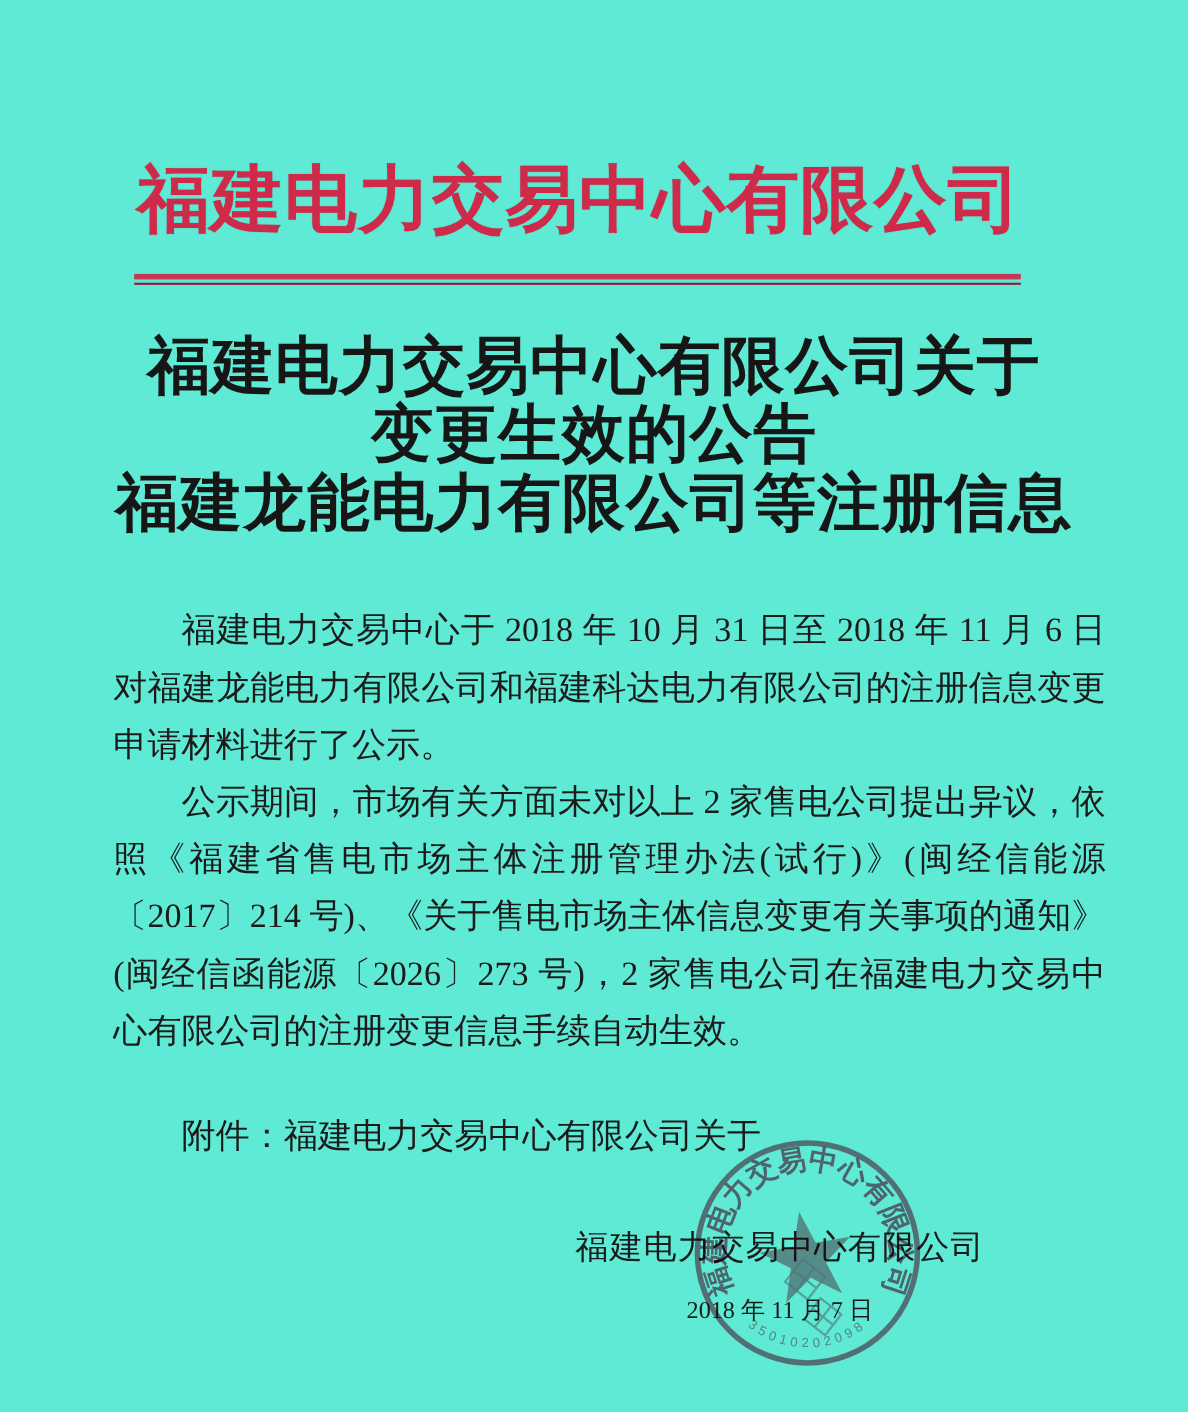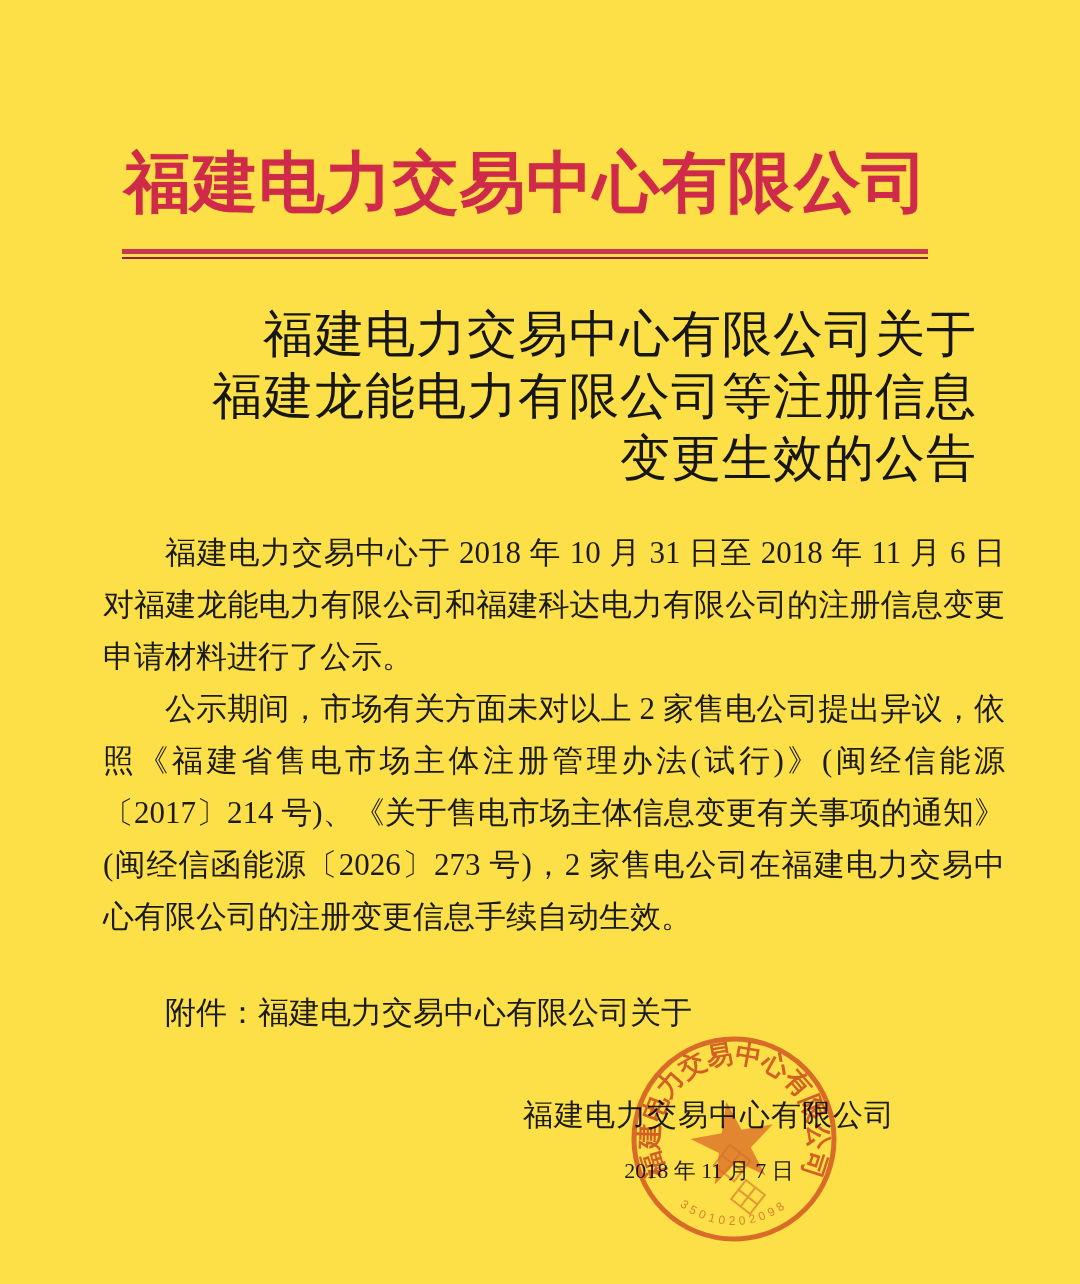--- a/index.html
+++ b/index.html
@@ -1,20 +1,20 @@
 <!DOCTYPE html>
 <html><head>
 <meta charset="utf-8">
 <style>
   html,body{margin:0;padding:0;background:#e9e9e9;}
   .page{
     position:relative;
     width:1080px;height:1284px;
     margin:0 auto;
-    background:#fde047;
+    background:#5eead4;
     overflow:hidden;
     font-family:"Liberation Serif","DejaVu Serif",serif;
     color:#1b1b1b;
   }
   .content{
     padding:0 75px 0 103px; 
   }
   .letterhead{
     margin-top:138px;
     margin-right:55px;
@@ -30,29 +30,29 @@
     margin-top:22px;
     margin-left:19px;
     width:806px;
     height:3px;
     border-top:5px solid #c73652;
     border-bottom:2px solid #93203c;
   }
   .doc-title{
     margin-top:44px;
     margin-right:28px;
-    text-align:right;
-    font-weight:normal;
-    font-size:50px;
+    text-align:center;
+    font-weight:bold;
+    font-size:57px;
     line-height:62px;
     color:#161616;
     letter-spacing:1px;
   }
   .body-text{
-    margin-top:38px;
+    margin-top:58px;
     font-size:31px;
     line-height:52px;
     text-align:justify;
     text-align-last:left;
   }
   .body-text p{
     margin:0;
     text-indent:2em;
   }
   .attachment{
@@ -95,22 +95,22 @@
 
 <div class="page">
   <div class="content">
 
     <div class="letterhead">福建电力交易中心有限公司</div>
 
     <div class="divider"></div>
 
     <div class="doc-title">
       <div>福建电力交易中心有限公司关于</div>
+      <div>变更生效的公告</div>
       <div>福建龙能电力有限公司等注册信息</div>
-      <div>变更生效的公告</div>
     </div>
 
     <div class="body-text">
       <p>福建电力交易中心于 2018 年 10 月 31 日至 2018 年 11 月 6 日对福建龙能电力有限公司和福建科达电力有限公司的注册信息变更申请材料进行了公示。</p>
       <p>公示期间，市场有关方面未对以上 2 家售电公司提出异议，依照《福建省售电市场主体注册管理办法(试行)》(闽经信能源〔2017〕214 号)、《关于售电市场主体信息变更有关事项的通知》(闽经信函能源〔2026〕273 号)，2 家售电公司在福建电力交易中心有限公司的注册变更信息手续自动生效。</p>
     </div>
 
     <p class="attachment">附件：福建电力交易中心有限公司关于</p>
 
     <div class="sign-block">

